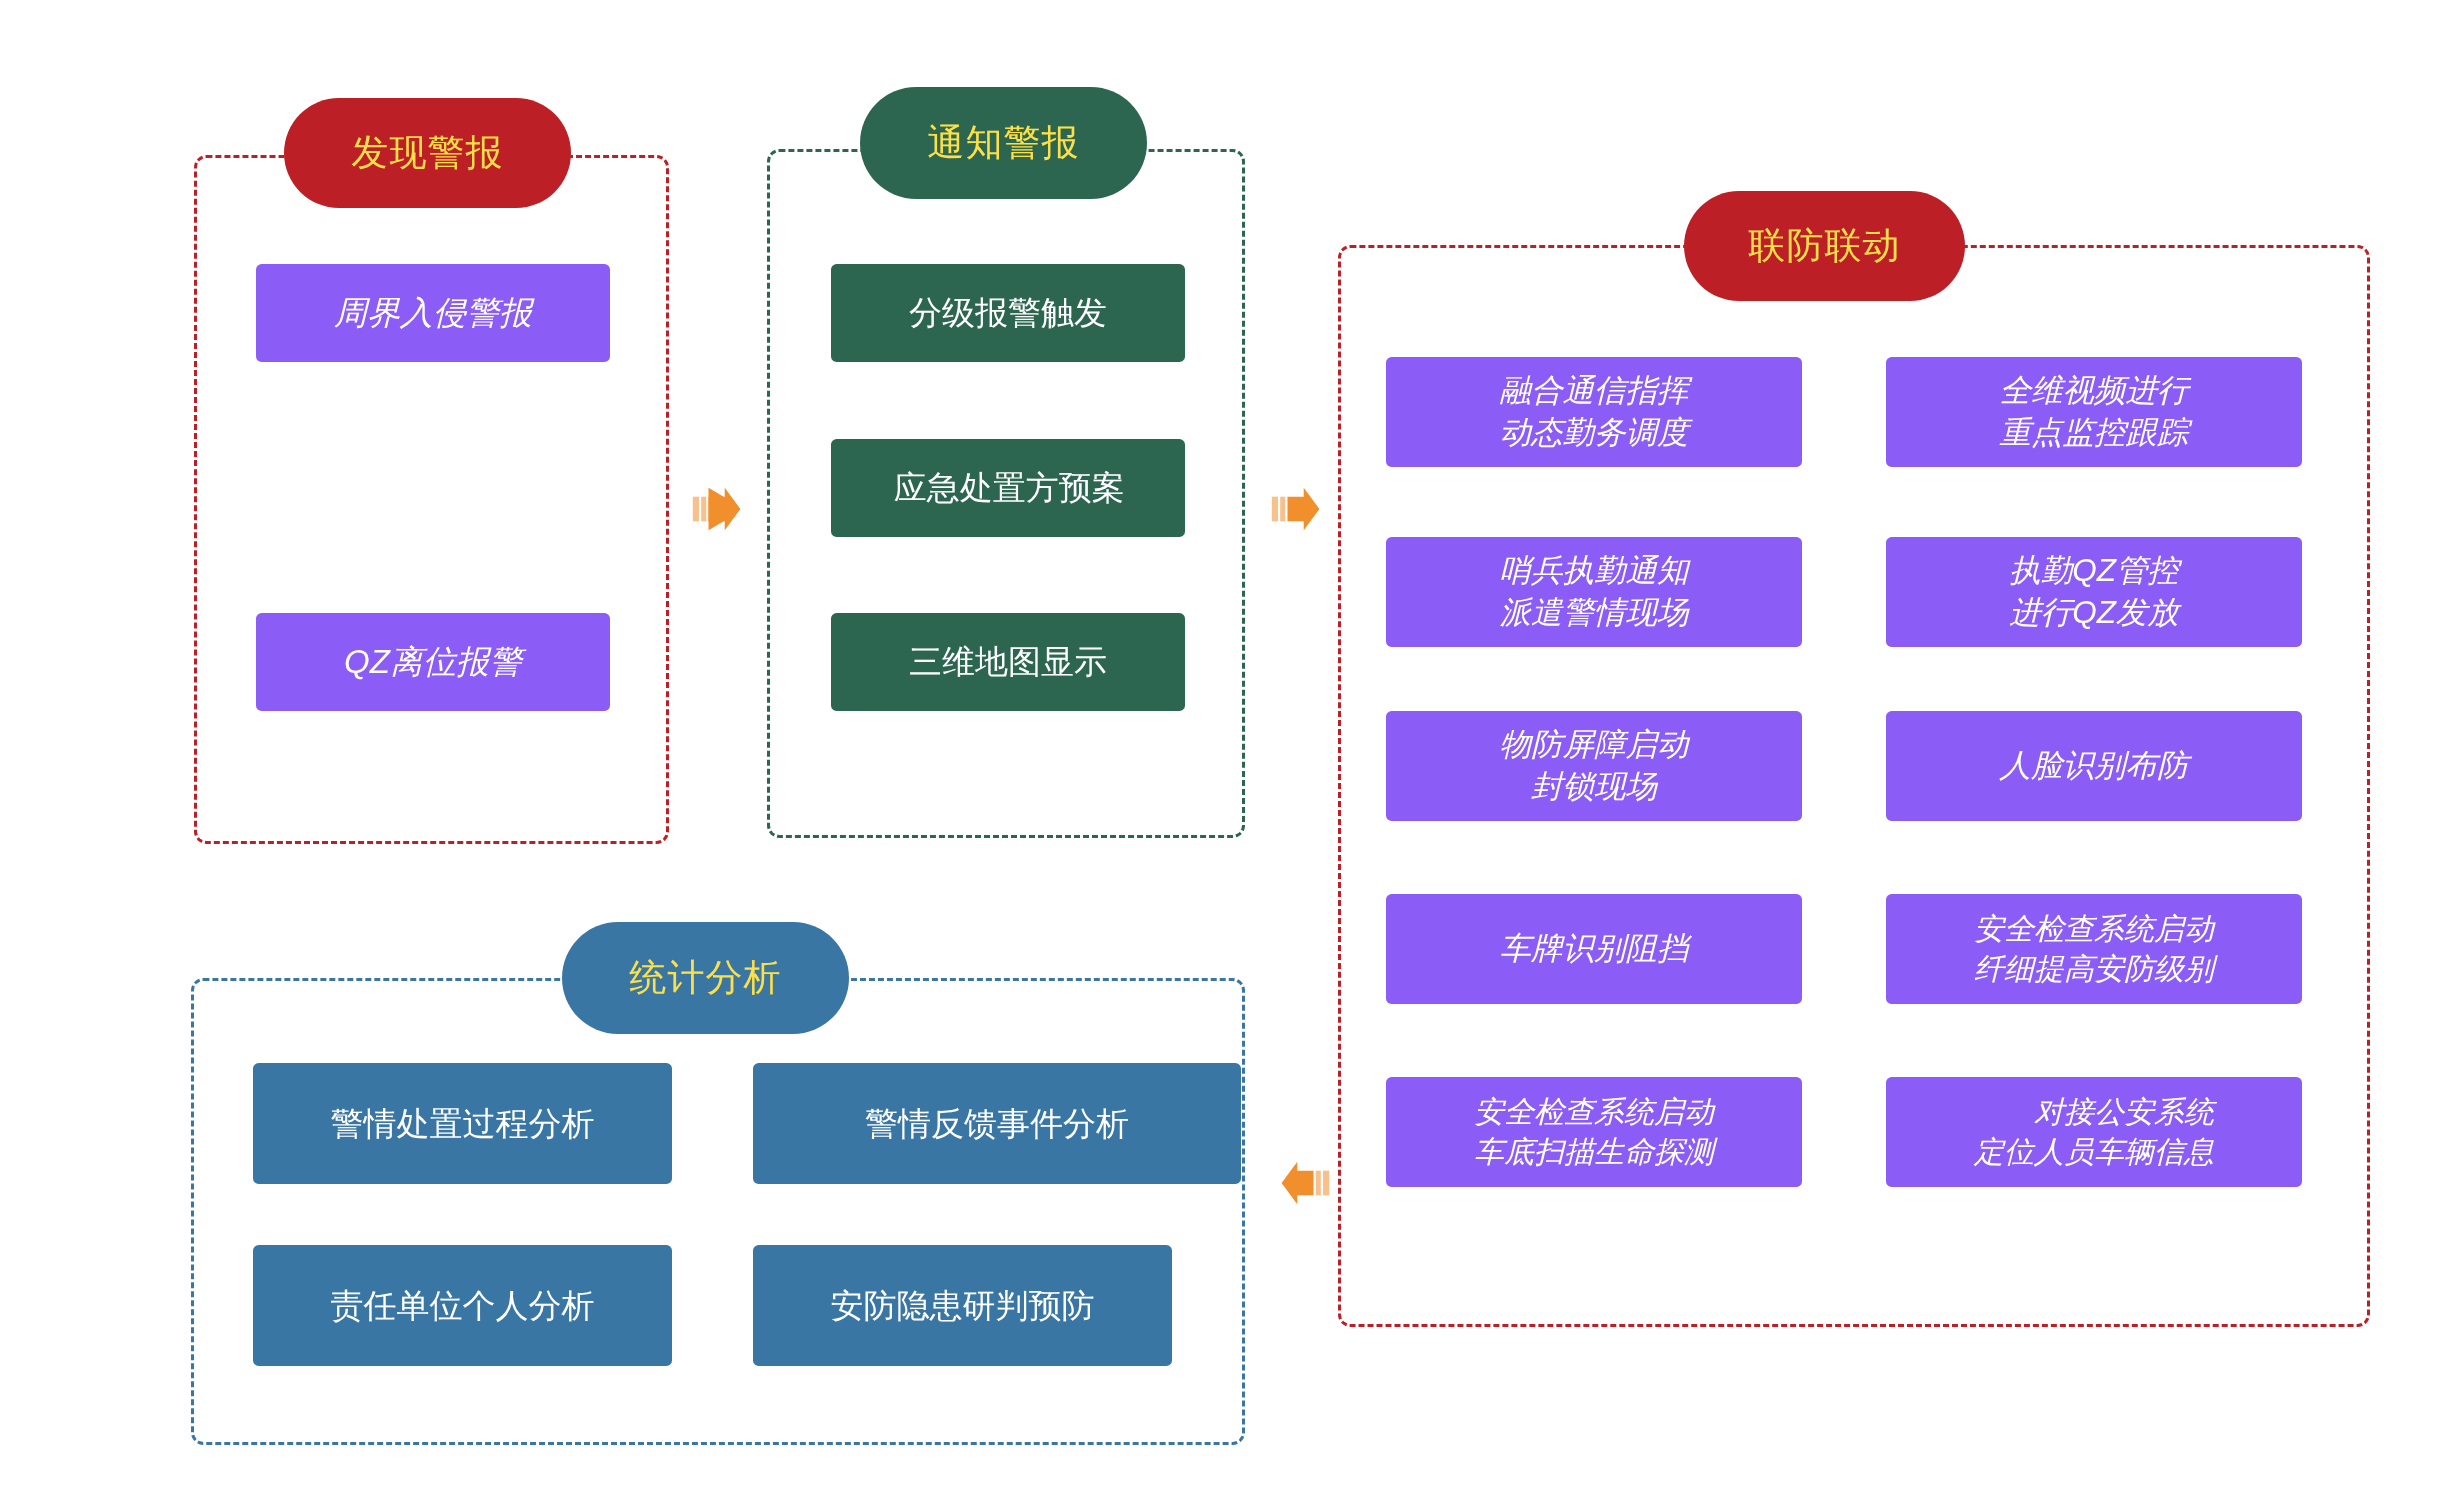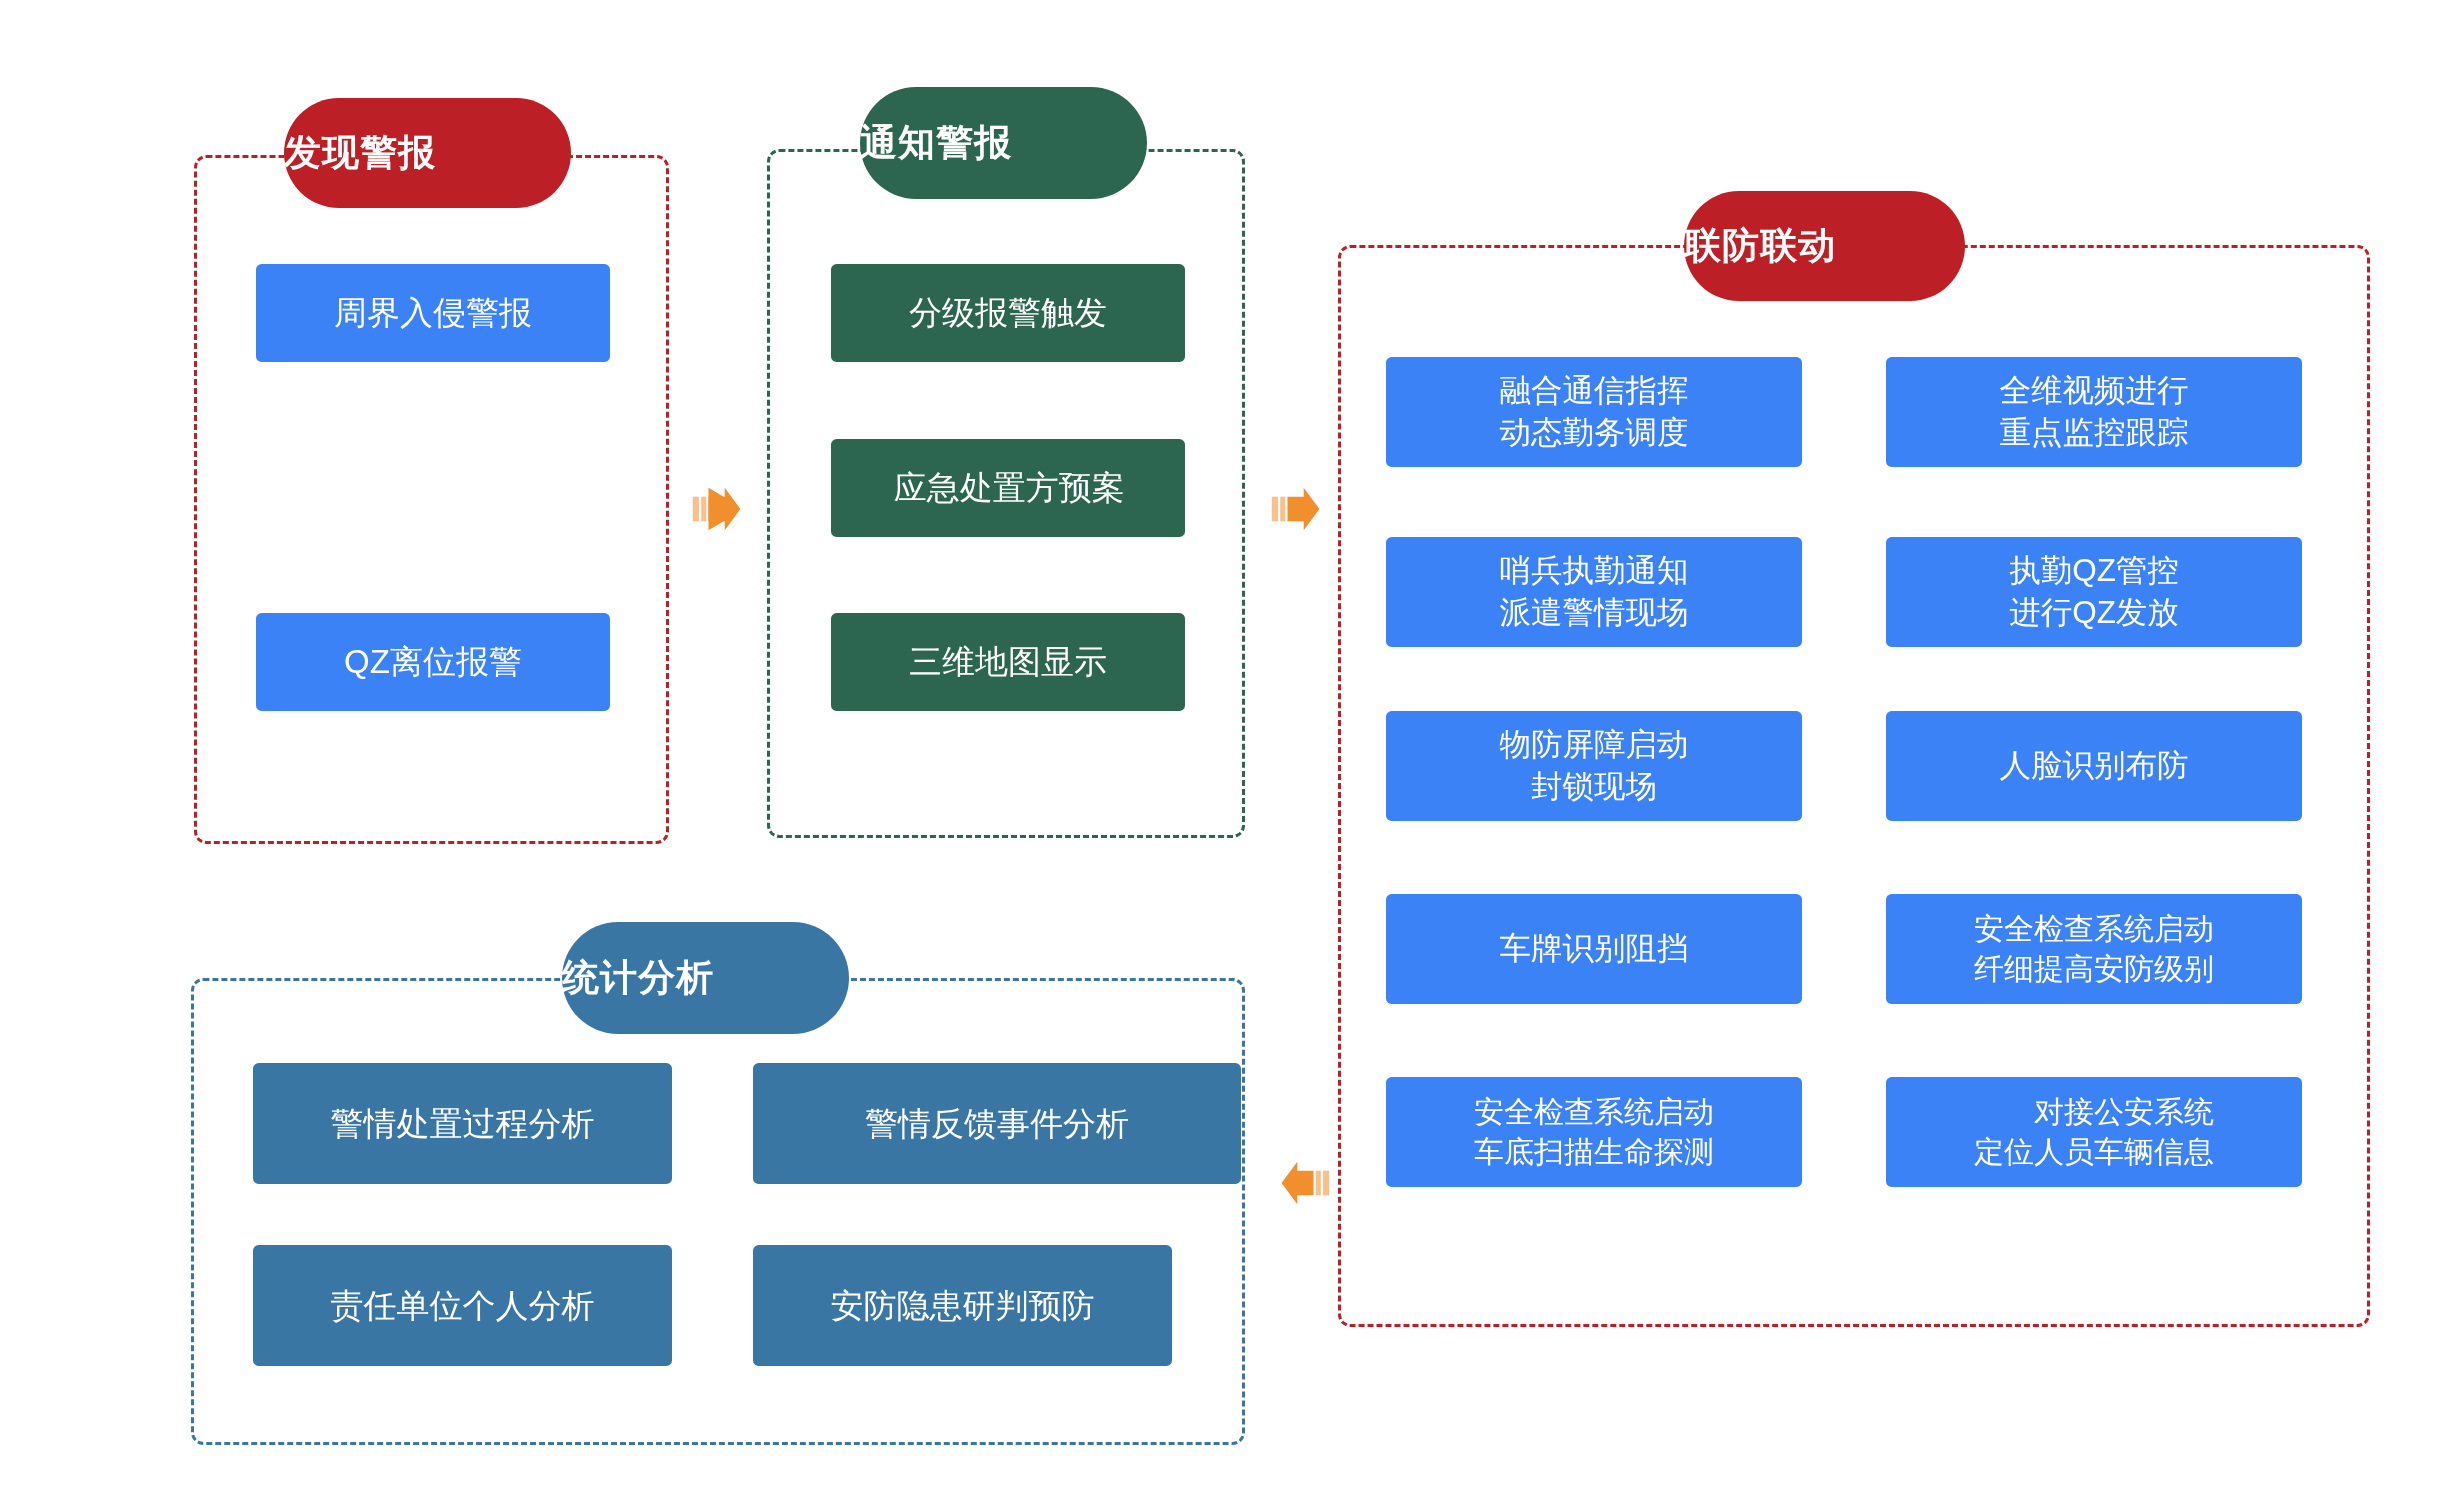--- a/index.html
+++ b/index.html
@@ -24,24 +24,24 @@
   }
   .group.red   {border-color:#bc2026;}
   .group.green {border-color:#2c6650;}
   .group.blue  {border-color:#3a76a4;}
 
   
   .pill{
     position:absolute;
     display:flex;
     align-items:center;
-    justify-content:flex-start;
+    justify-content:center;
     border-radius:562px;
-    color:#ffffff;
-    font-weight:bold;
+    color:#fde047;
+    font-weight:normal;
     letter-spacing:1.1px;
     white-space:nowrap;
     z-index:10;
   }
   .pill.red   {background:#bc2026;}
   .pill.green {background:#2c6650;}
   .pill.blue  {background:#3a76a4;}
 
   
   .card{
@@ -50,21 +50,21 @@
     align-items:center;
     justify-content:center;
     text-align:center;
     color:#ffffff;
     border-radius:5.6px;
     box-sizing:border-box;
     line-height:1.32;
     padding:3.4px 5.6px;
     z-index:5;
   }
-  .card.red   {background:#3b82f6;}
+  .card.red   {background:#8b5cf6;font-style:italic;}
   .card.green {background:#2c6650;}
   .card.blue  {background:#3a76a4;}
   .card .l{display:block;}
 
   
   .arrow{position:absolute;z-index:8;}
   .arrow svg{display:block;}
 </style>
 </head>
 <body>

